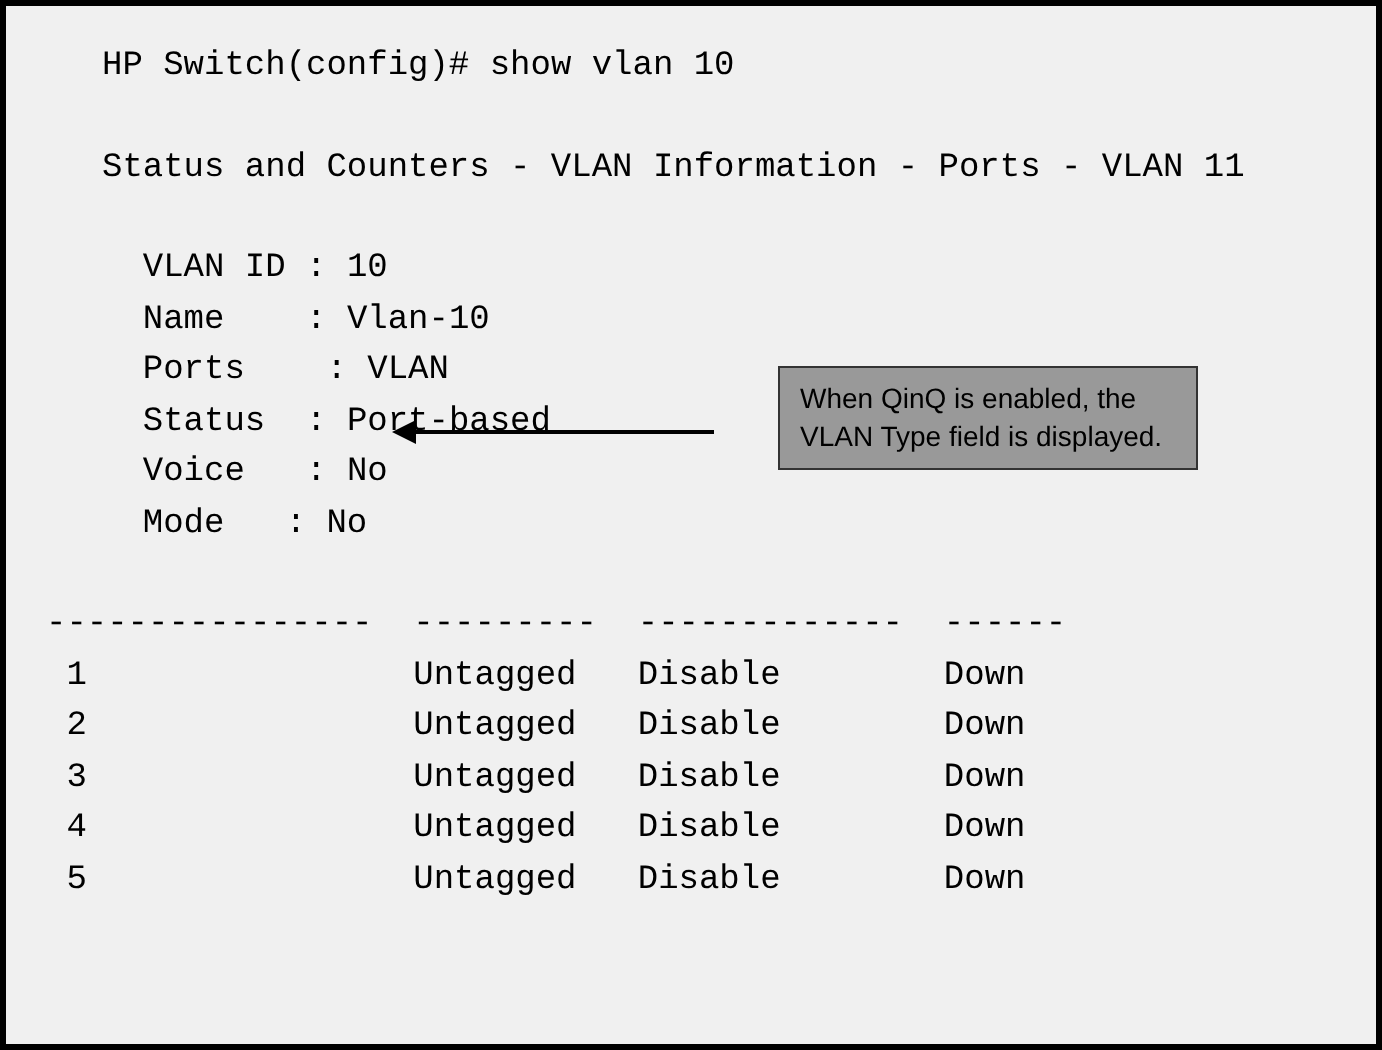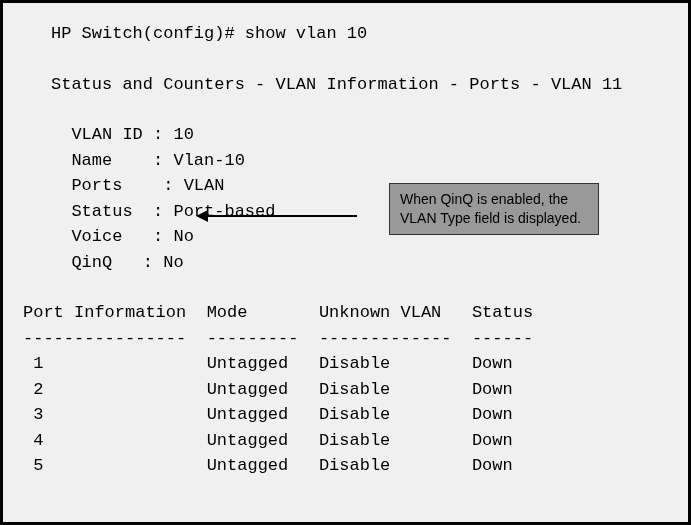--- a/index.html
+++ b/index.html
@@ -77,32 +77,26 @@
 
 <div class="line">Status and Counters - VLAN Information - Ports - VLAN 11</div>
 
 <div class="spacer"></div>
 
 <div class="line">  <span>VLAN ID</span> : <span>10</span></div>
 <div class="line">  <span>Name</span>    : <span>Vlan-10</span></div>
 <div class="line">  <span>Ports</span>    : <span>VLAN</span></div>
 <div class="line">  <span>Status</span>  : <span>Port-based</span></div>
 <div class="line">  <span>Voice</span>   : <span>No</span></div>
-<div class="line">  <span>QinQ</span>   : <span>No</span></div>
+<div class="line">  <span>Mode</span>   : <span>No</span></div>
 
 <div class="spacer"></div>
 
 <table>
   <tbody>
-      <tr>
-    <td><span>Port Information</span>  </td>
-    <td><span>Mode</span>       </td>
-    <td><span>Unknown VLAN</span>  </td>
-    <td><span>Status</span></td>
-  </tr>
   <tr>
     <td><span>----------------</span>  </td>
     <td><span>---------</span>  </td>
     <td><span>-------------</span> </td>
     <td><span>------</span></td>
   </tr>
   <tr>
     <td> <span>1</span></td>
     <td><span>Untagged</span>   </td>
     <td><span>Disable</span>        </td>

